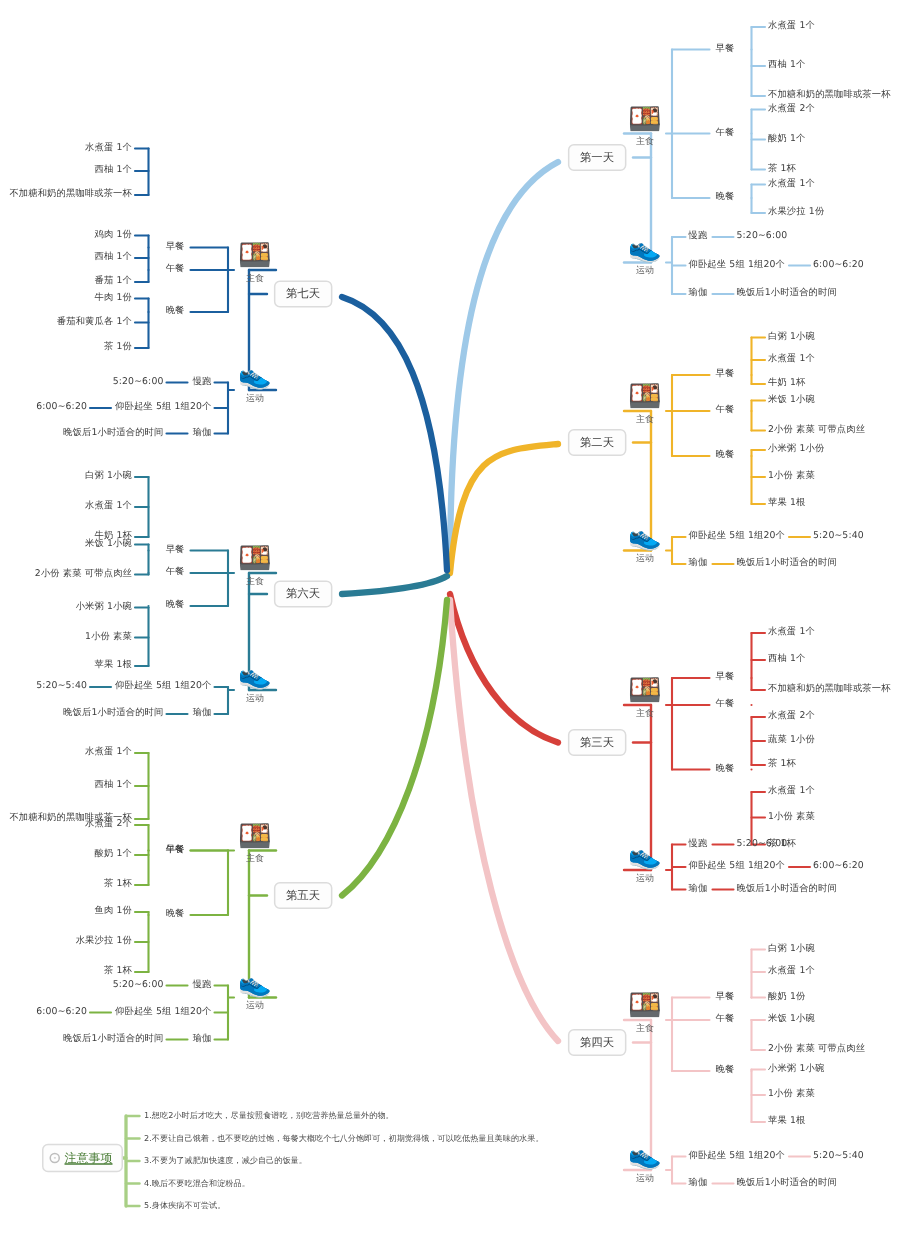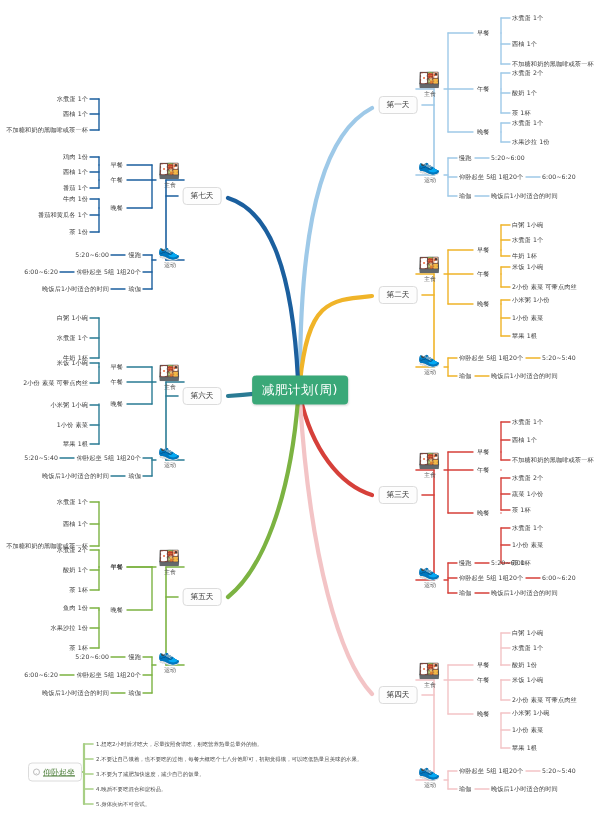--- a/index.html
+++ b/index.html
@@ -320,21 +320,20 @@
       <path d="M 125 289 H 111" stroke="#1b5f9e" stroke-width="1.4" fill="none" stroke-linecap="round"></path>
       <path d="M 79 772 H 84" stroke="#a8cf85" stroke-width="2.2" fill="none" stroke-linecap="round"></path>
       <path d="M 84 744 V 804" stroke="#a8cf85" stroke-width="2.2" fill="none" stroke-linecap="round"></path>
       <path d="M 84 744 H 93" stroke="#a8cf85" stroke-width="1.6" fill="none" stroke-linecap="round"></path>
       <path d="M 84 759 H 93" stroke="#a8cf85" stroke-width="1.6" fill="none" stroke-linecap="round"></path>
       <path d="M 84 774 H 93" stroke="#a8cf85" stroke-width="1.6" fill="none" stroke-linecap="round"></path>
       <path d="M 84 789 H 93" stroke="#a8cf85" stroke-width="1.6" fill="none" stroke-linecap="round"></path>
       <path d="M 84 804 H 93" stroke="#a8cf85" stroke-width="1.6" fill="none" stroke-linecap="round"></path>
     </svg>
 
-  <div class="center" id="center-node" style="left: 300px; top: 390px;">减肥计划(周)</div>
 
   <div id="nodes-layer">
       <div class="daybox" style="left: 398px; top: 105px;">第一天</div>
       <div class="icon-node" style="left: 430px; top: 85px;">
         <span class="glyph">🍱</span>
         <span class="cap">主食</span>
       </div>
       <div class="icon-node" style="left: 430px; top: 171px;">
         <span class="glyph">👟</span>
         <span class="cap">运动</span>
@@ -504,21 +503,21 @@
       <div class="node left" style="left: 88px; top: 215px;">番茄和黄瓜各 1个</div>
       <div class="node left" style="left: 88px; top: 232px;">茶 1份</div>
       <div class="node left" style="left: 141px; top: 255px;">慢跑</div>
       <div class="node left" style="left: 109px; top: 255px;">5:20~6:00</div>
       <div class="node left" style="left: 141px; top: 272px;">仰卧起坐 5组 1组20个</div>
       <div class="node left" style="left: 58px; top: 272px;">6:00~6:20</div>
       <div class="node left" style="left: 141px; top: 289px;">瑜伽</div>
       <div class="node left" style="left: 109px; top: 289px;">晚饭后1小时适合的时间</div>
       <div class="notebox" style="left: 55px; top: 772px;">
         <span class="collapse">-</span>
-        <span class="nb-label">仰卧起坐</span>
+        <span class="nb-label">注意事项</span>
       </div>
       <div class="note-line" style="left: 96px; top: 744px;">1.想吃2小时后才吃大，尽量按照食谱吃，别吃营养热量总量外的物。</div>
       <div class="note-line" style="left: 96px; top: 759px;">2.不要让自己饿着，也不要吃的过饱，每餐大概吃个七八分饱即可，初期觉得饿，可以吃低热量且美味的水果。</div>
       <div class="note-line" style="left: 96px; top: 774px;">3.不要为了减肥加快速度，减少自己的饭量。</div>
       <div class="note-line" style="left: 96px; top: 789px;">4.晚后不要吃混合和淀粉品。</div>
       <div class="note-line" style="left: 96px; top: 804px;">5.身体疾病不可尝试。</div>
     </div>
 </div>
 
 </body></html>

